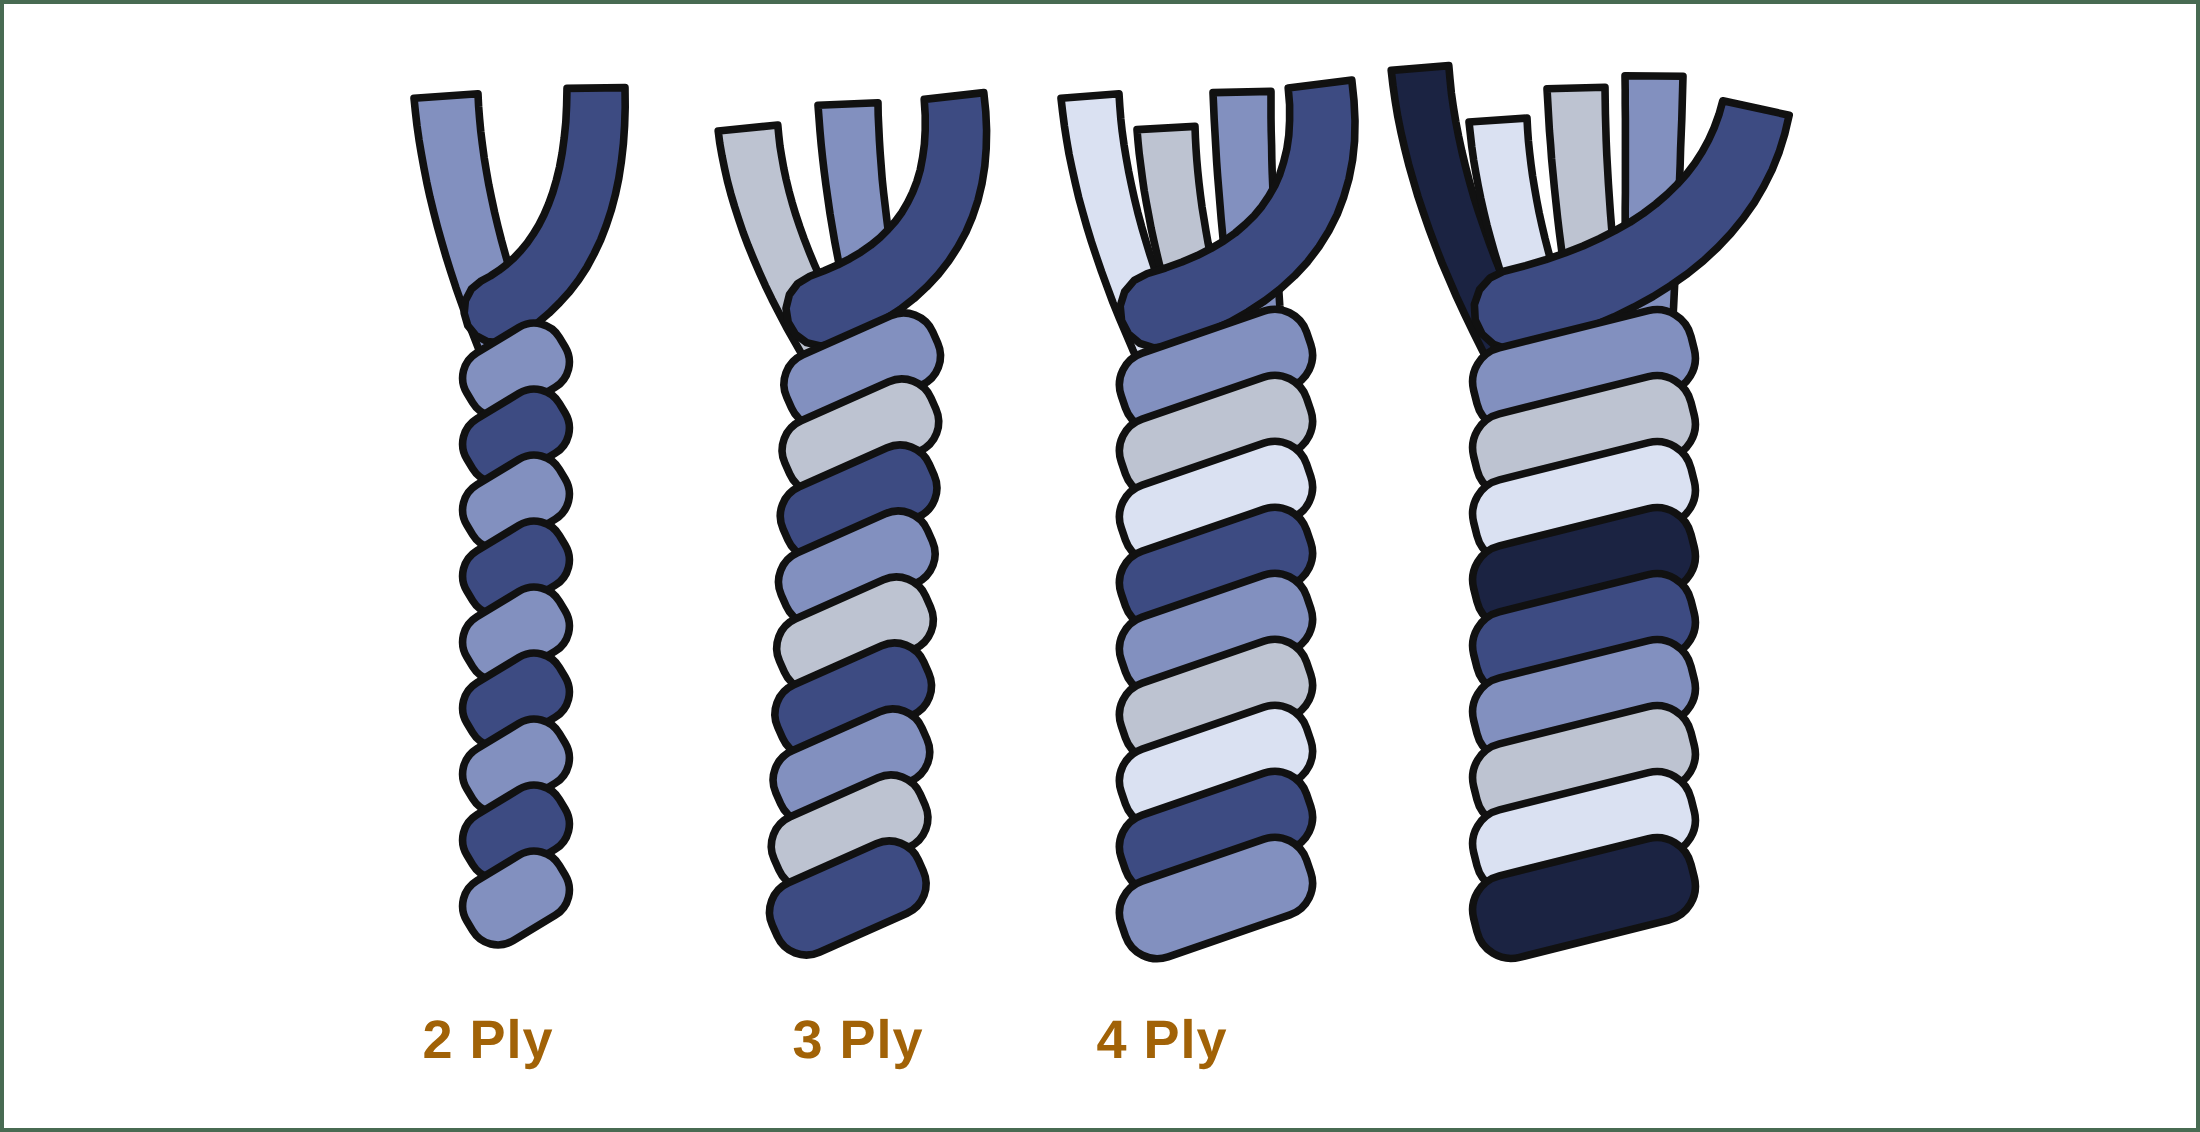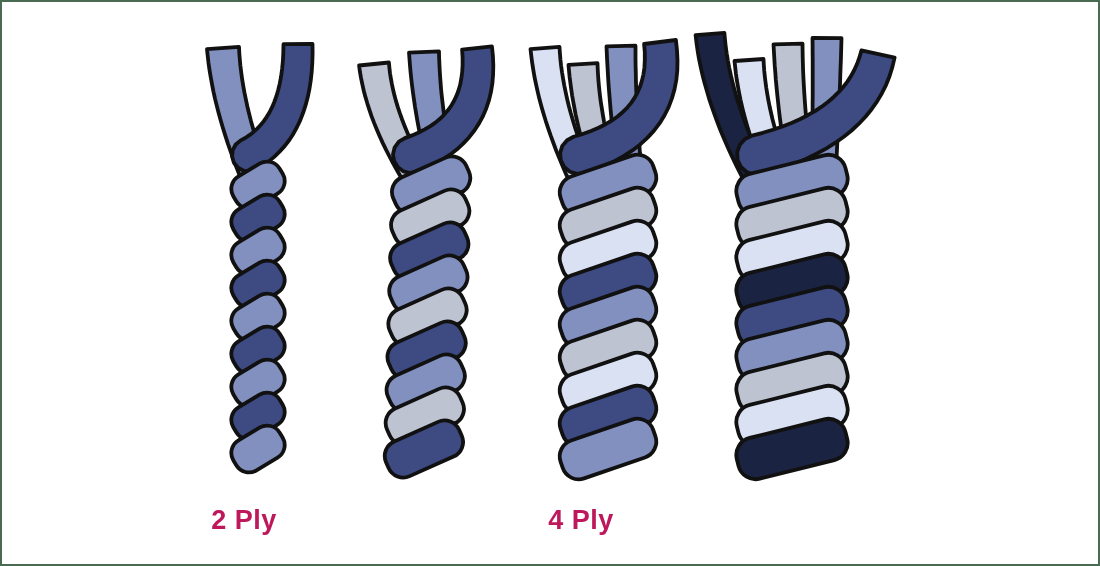--- a/index.html
+++ b/index.html
@@ -22,21 +22,21 @@
     left: 0;
     top: 0;
   }
   .ply-label {
     position: absolute;
     top: 503px;
     width: 140px;
     text-align: center;
     font-size: 27px;
     font-weight: 700;
-    color: #be185d;
+    color: #a16207;
     letter-spacing: 0.5px;
     user-select: none;
   }
 </style>
 </head>
 <body>
 
 <div class="canvas">
   <svg id="ropes" class="rope-svg" width="1100" height="566" viewBox="0 0 1100 566">
       <g>
@@ -92,14 +92,15 @@
         <rect x="-56.0" y="-21.0" width="112" height="42" rx="17.6" ry="17.6" transform="translate(790.0,249) rotate(-14)" fill="#dae1f2" stroke="#111111" stroke-width="3.8" stroke-linejoin="round"></rect>
         <rect x="-56.0" y="-21.0" width="112" height="42" rx="17.6" ry="17.6" transform="translate(790.0,282) rotate(-14)" fill="#1b2342" stroke="#111111" stroke-width="3.8" stroke-linejoin="round"></rect>
         <rect x="-56.0" y="-21.0" width="112" height="42" rx="17.6" ry="17.6" transform="translate(790.0,315) rotate(-14)" fill="#3d4b82" stroke="#111111" stroke-width="3.8" stroke-linejoin="round"></rect>
         <rect x="-56.0" y="-21.0" width="112" height="42" rx="17.6" ry="17.6" transform="translate(790.0,348) rotate(-14)" fill="#8290bf" stroke="#111111" stroke-width="3.8" stroke-linejoin="round"></rect>
         <rect x="-56.0" y="-21.0" width="112" height="42" rx="17.6" ry="17.6" transform="translate(790.0,381) rotate(-14)" fill="#bdc3d1" stroke="#111111" stroke-width="3.8" stroke-linejoin="round"></rect>
         <rect x="-56.0" y="-21.0" width="112" height="42" rx="17.6" ry="17.6" transform="translate(790.0,414) rotate(-14)" fill="#dae1f2" stroke="#111111" stroke-width="3.8" stroke-linejoin="round"></rect>
         <rect x="-56.0" y="-21.0" width="112" height="42" rx="17.6" ry="17.6" transform="translate(790.0,447) rotate(-14)" fill="#1b2342" stroke="#111111" stroke-width="3.8" stroke-linejoin="round"></rect>
       </g>
     </svg>
   <div class="ply-label" style="left: 172px;">2 Ply</div>
+  <div class="ply-label" style="left: 357px;">3 Ply</div>
   <div class="ply-label" style="left: 509px;">4 Ply</div>
 </div>
 
 </body></html>

